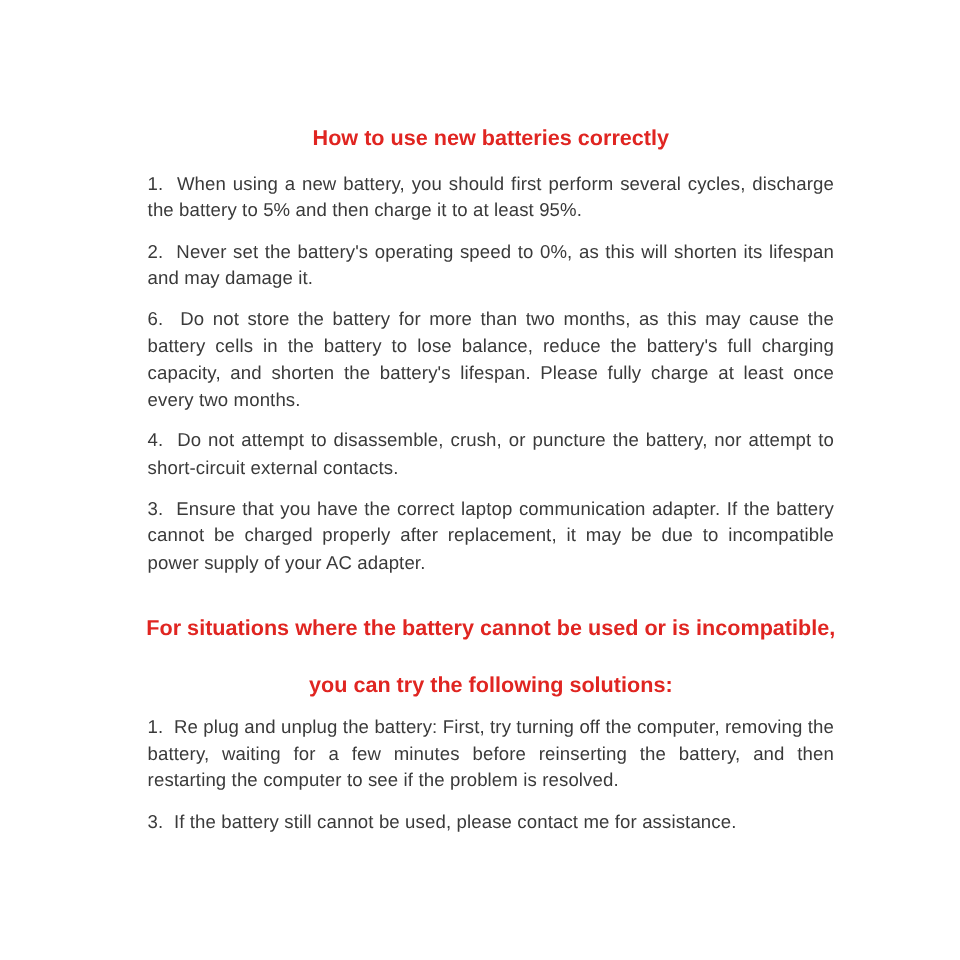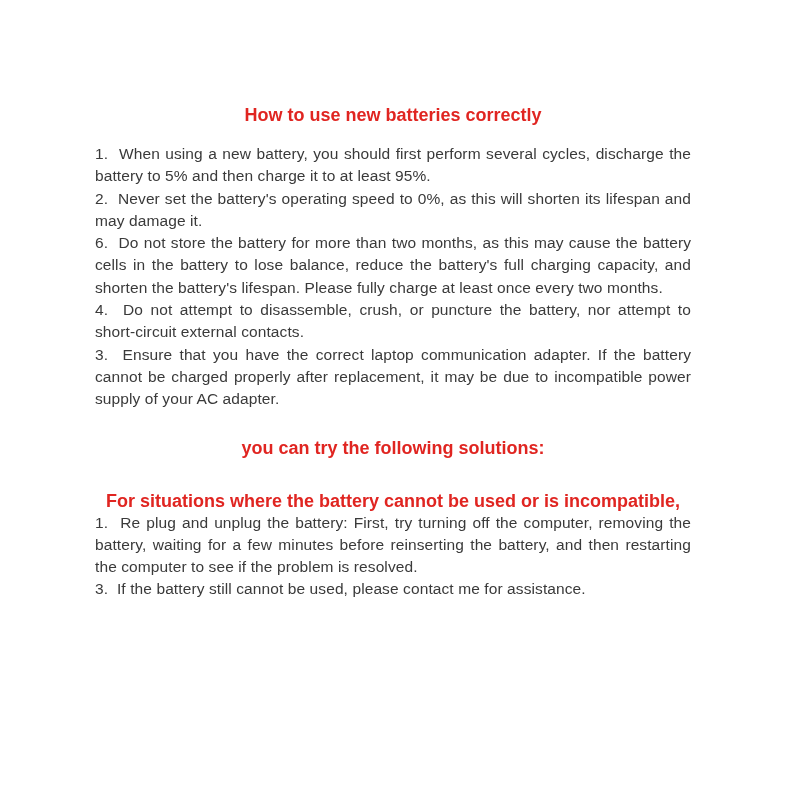--- a/index.html
+++ b/index.html
@@ -9,21 +9,21 @@
   }
   body {
     width: 800px;
     height: 800px;
     position: relative;
     overflow: hidden;
     font-family: "Liberation Sans", "DejaVu Sans", sans-serif;
   }
   .doc {
     position: absolute;
-    left: 95px;
+    left: 111px;
     top: 104px;
     width: 596px;
   }
   .heading {
     color: #e02521;
     font-weight: bold;
     font-size: 18px;
     line-height: 22px;
     text-align: center;
     margin: 0;
@@ -32,21 +32,21 @@
     margin-bottom: 17px;
   }
   .heading.h2-line1 {
     margin-top: 31px;
   }
   .heading.h2-line2 {
     margin-top: 26px;
     margin-bottom: 14px;
   }
   .body-text p {
-    margin: 0;
+    margin: 12px;
     color: #3a3a3a;
     font-size: 15.5px;
     line-height: 22.3px;
     text-align: justify;
     white-space: pre-wrap;
     letter-spacing: 0.1px;
   }
 </style>
 </head>
 <body>
@@ -56,22 +56,22 @@
   <h1 class="heading h1">How to use new batteries correctly</h1>
 
   <div class="body-text">
     <p>1.  When using a new battery, you should first perform several cycles, discharge the battery to 5% and then charge it to at least 95%.</p>
     <p>2.  Never set the battery's operating speed to 0%, as this will shorten its lifespan and may damage it.</p>
     <p>6.  Do not store the battery for more than two months, as this may cause the battery cells in the battery to lose balance, reduce the battery's full charging capacity, and shorten the battery's lifespan. Please fully charge at least once every two months.</p>
     <p>4.  Do not attempt to disassemble, crush, or puncture the battery, nor attempt to short-circuit external contacts.</p>
     <p>3.  Ensure that you have the correct laptop communication adapter. If the battery cannot be charged properly after replacement, it may be due to incompatible power supply of your AC adapter.</p>
   </div>
 
+  <h2 class="heading h2-line1">For situations where the battery cannot be used or is incompatible,</h2>
+
   <h2 class="heading h2-line2">you can try the following solutions:</h2>
-
-  <h2 class="heading h2-line1">For situations where the battery cannot be used or is incompatible,</h2>
 
   <div class="body-text">
     <p>1.  Re plug and unplug the battery: First, try turning off the computer, removing the battery, waiting for a few minutes before reinserting the battery, and then restarting the computer to see if the problem is resolved.</p>
     <p>3.  If the battery still cannot be used, please contact me for assistance.</p>
   </div>
 
 </div>
 
 </body></html>

